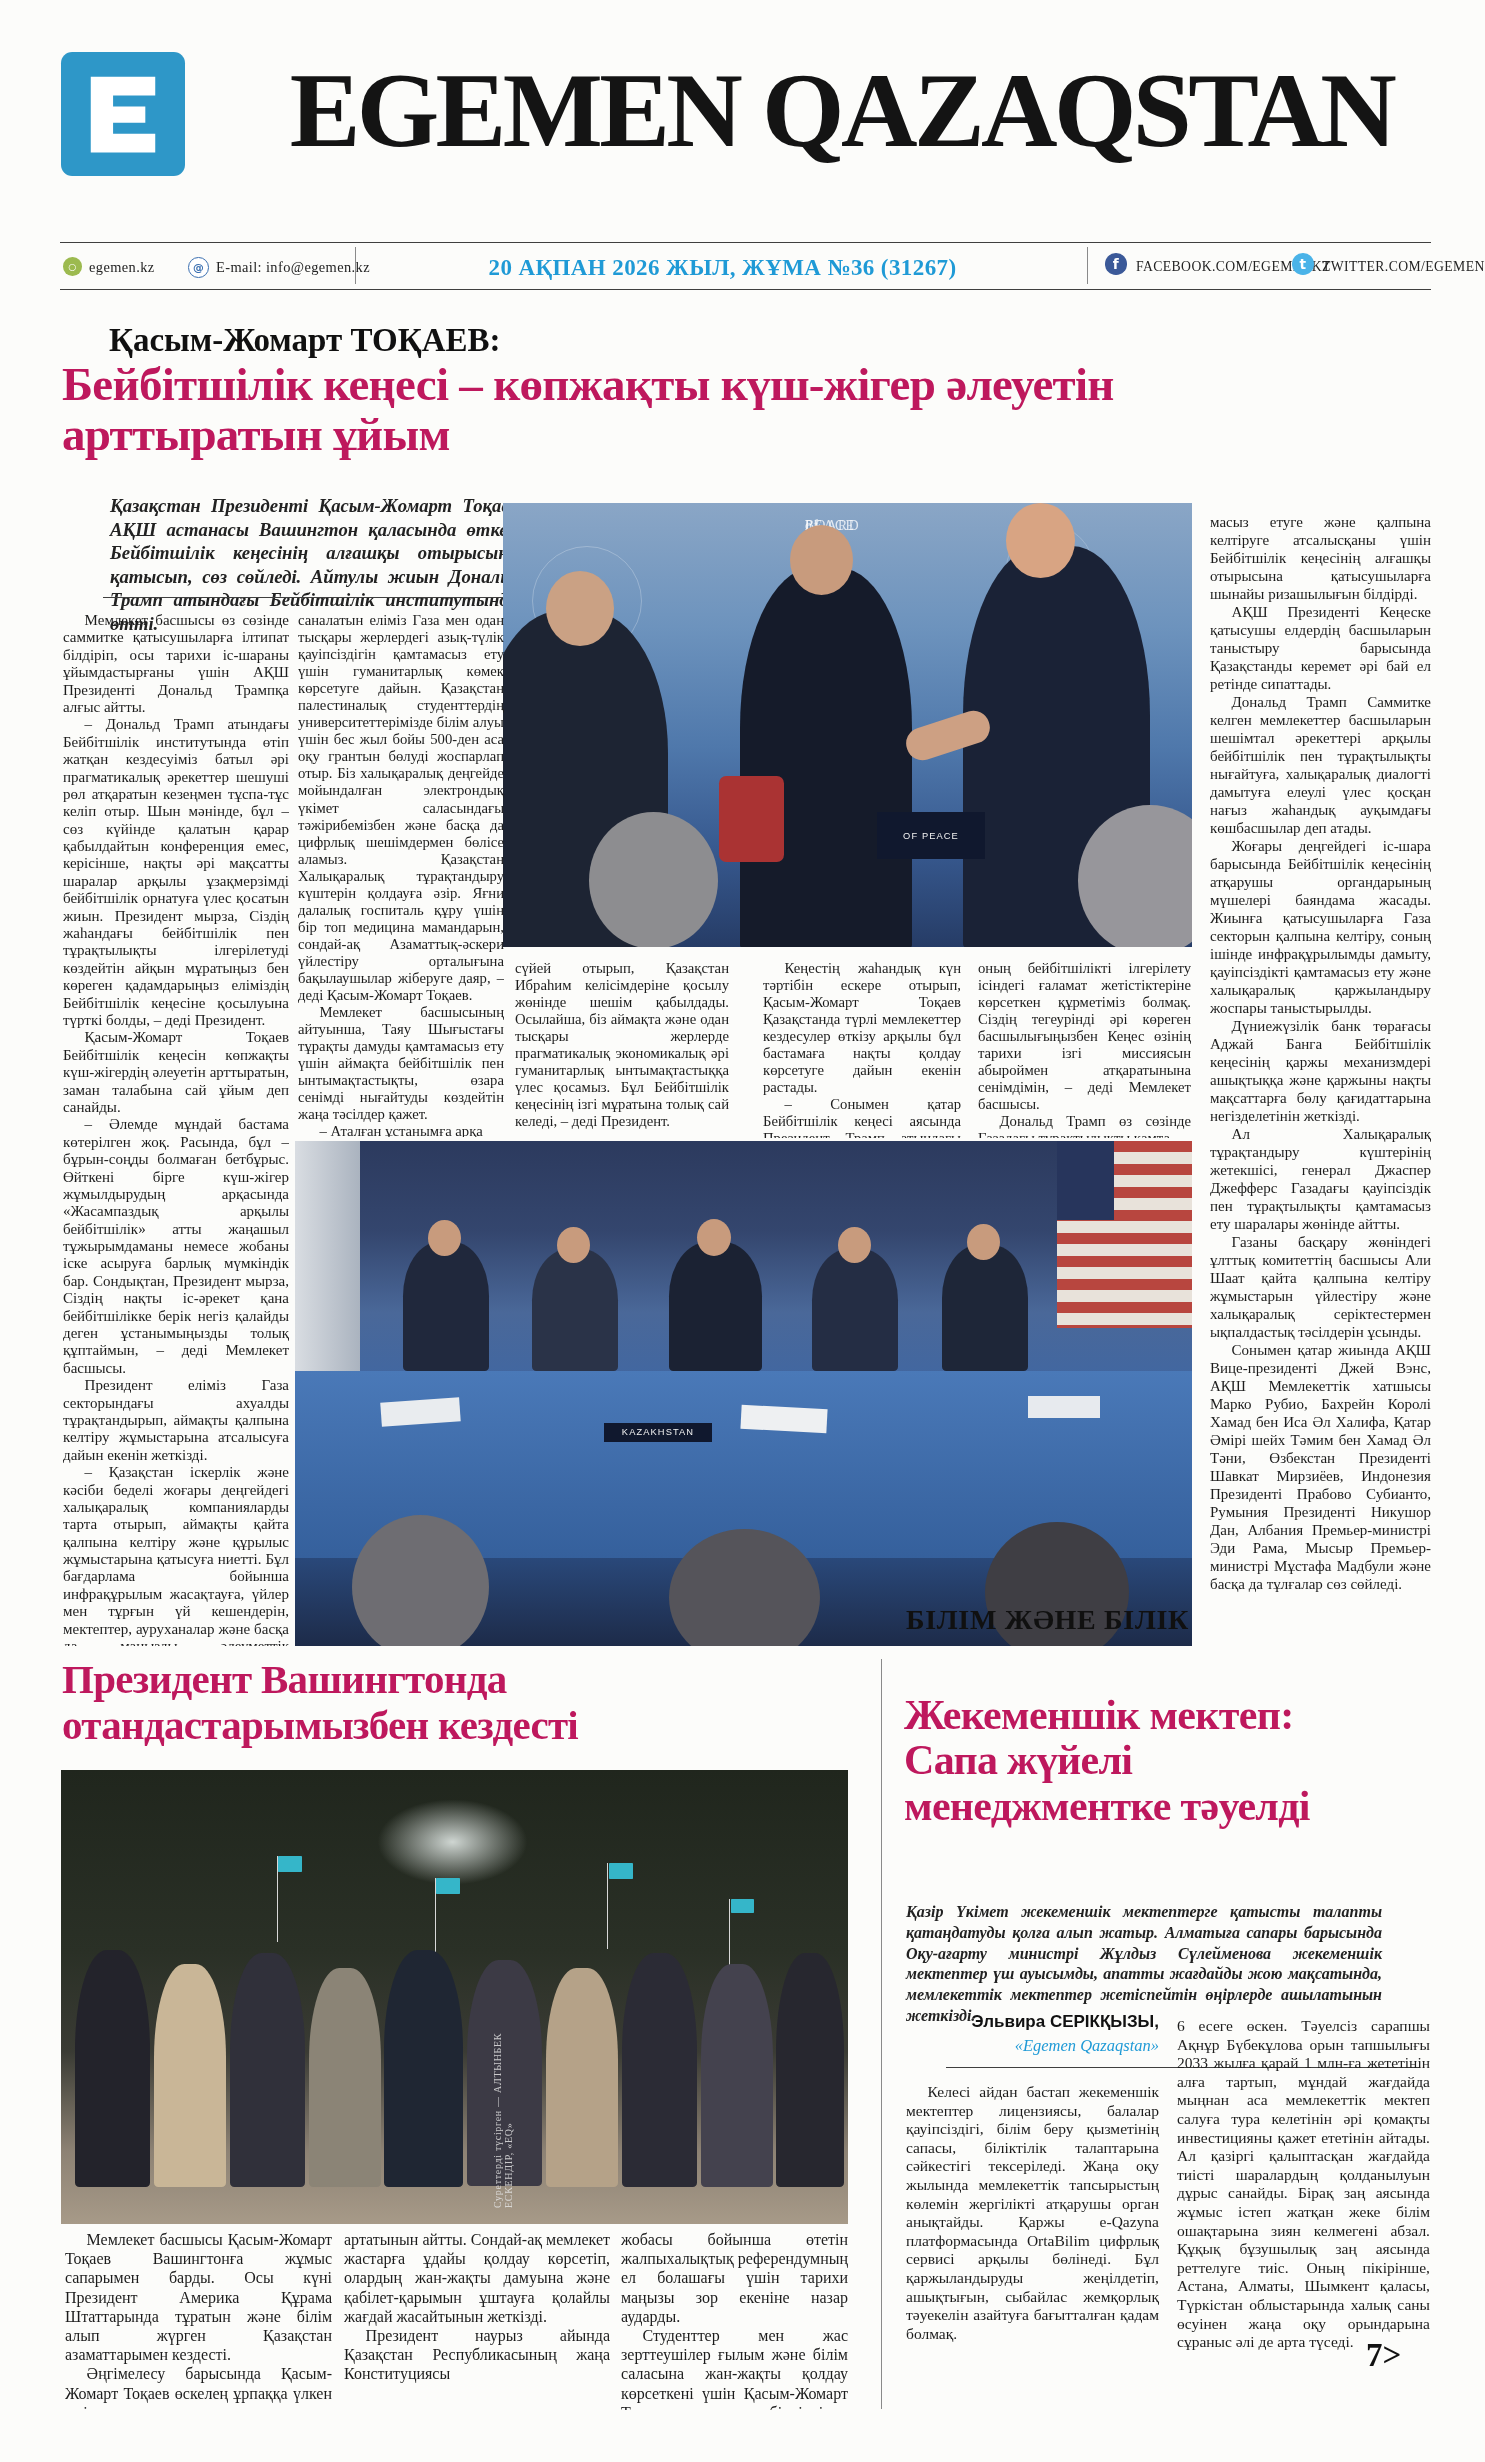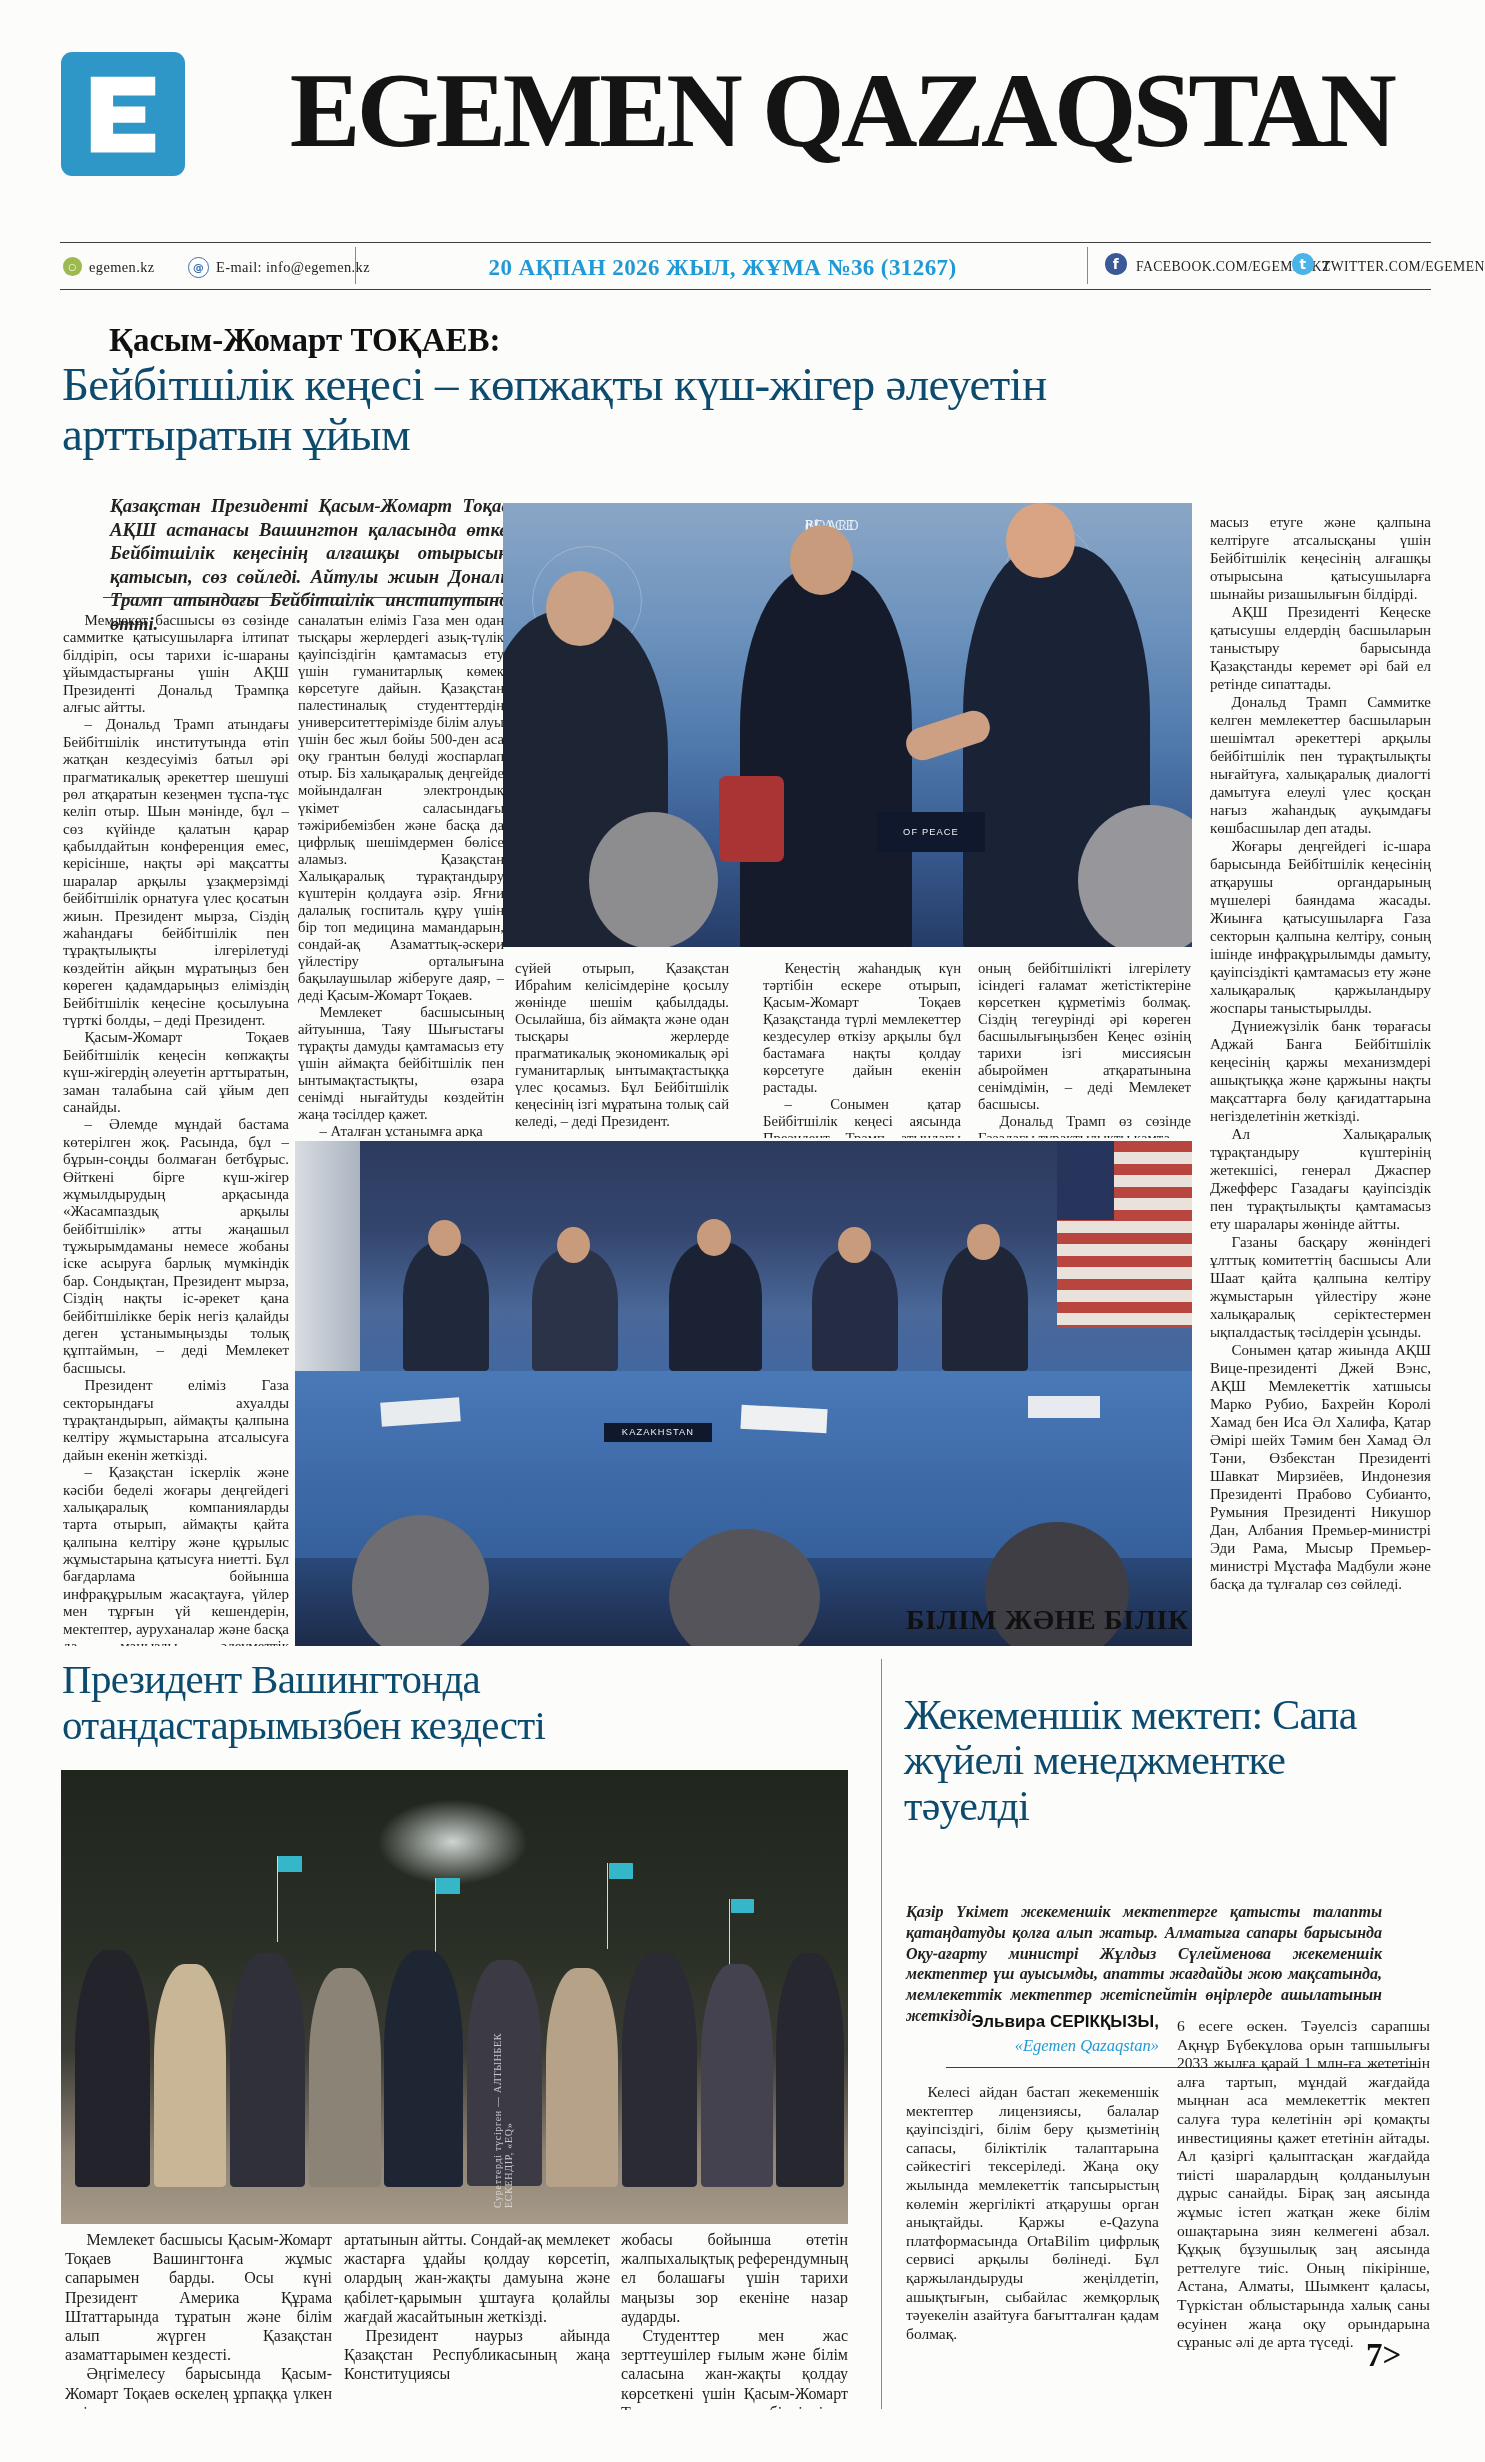--- a/index.html
+++ b/index.html
@@ -13,21 +13,21 @@
   .topbar-label{position:absolute;font-size:14.4px;letter-spacing:0.4px;color:#232323;text-decoration:none;}
   .cicon{position:absolute;border-radius:50%;display:flex;align-items:center;justify-content:center;
     font-family:"DejaVu Sans",sans-serif;font-weight:bold;color:#fff;}
   .date-line{position:absolute;left:363px;top:255px;width:719px;text-align:center;
     font-size:23px;font-weight:700;color:#1f9ad6;letter-spacing:0.4px;}
   
   .col{position:absolute;text-align:justify;overflow:hidden;line-height:1.16;}
   .col p{margin:0;text-indent:21.6px;}
   .col p.cont{text-indent:0;}
   .kicker{position:absolute;font-weight:700;color:#101010;}
-  .headline{position:absolute;font-weight:400;color:#0c4a6e;letter-spacing:-0.7px;}
+  .headline{position:absolute;font-weight:700;color:#be185d;letter-spacing:-0.7px;}
   .lead{position:absolute;font-weight:700;font-style:italic;text-align:justify;color:#222;}
   .byline{position:absolute;text-align:right;}
   .byline .name{font-family:"Liberation Sans",sans-serif;font-weight:700;font-size:17px;color:#111;display:block;}
   .byline .org{font-style:italic;font-size:16.5px;color:#1f9ad6;display:block;margin-top:4.3px;}
   .page-marker{position:absolute;font-weight:700;font-size:33px;color:#111;}
   
   .photo{position:absolute;overflow:hidden;}
   .photo *{position:absolute;}
   .ph-label{color:rgba(255,255,255,.75);font-size:13.7px;letter-spacing:1.4px;text-align:center;line-height:1.25;}
   .person{border-radius:42% 42% 4.3px 4.3px;}
@@ -89,21 +89,21 @@
       <span>PEACE</span>
   </div>
   <div class="person" style="left:-21.6px;top:108px;width:187px;height:338px;background:#1d2433;"></div>
   <div class="head" style="left:43px;top:68px;width:68px;height:75px;background:#caa184;"></div>
   <div class="person" style="left:237px;top:65px;width:172px;height:381px;background:#151b2a;"></div>
   <div class="head" style="left:287px;top:21.6px;width:63px;height:70px;"></div>
   <div class="person" style="left:460px;top:43px;width:187px;height:402px;background:#1a2236;"></div>
   <div class="head" style="left:503px;top:0px;width:69px;height:75px;background:#d8a483;"></div>
   <div style="left:402px;top:216px;width:86px;height:33px;background:#cda083;border-radius:16px;transform:rotate(-18deg);"></div>
   <div style="left:216px;top:273px;width:65px;height:86px;background:#a33; border-radius:7.2px;"></div>
-  <div class="placard" style="left:374px;top:309px;width:108px;height:40px;flex-direction:column;">
+  <div class="placard" style="left:374px;top:309px;width:108px;height:47px;flex-direction:column;">
     <span>OF PEACE</span>
   </div>
   <div class="head" style="left:86px;top:309px;width:129px;height:137px;background:#8d8d90;"></div>
   <div class="head" style="left:575px;top:302px;width:144px;height:151px;background:#97969b;"></div>
 </div>
 
 <div class="col" style="left:63px;top:612px;width:226px;height:1034px;font-size:15px;">
   <p>Мемлекет басшысы өз сөзінде саммитке қатысушыларға ілтипат білдіріп, осы тарихи іс-шараны ұйымдастырғаны үшін АҚШ Президенті Дональд Трампқа алғыс айтты.</p>
     <p>– Дональд Трамп атындағы Бейбітшілік институтында өтіп жатқан кездесуіміз батыл әрі прагматикалық әрекеттер шешуші рөл атқаратын кезеңмен тұспа-тұс келіп отыр. Шын мәнінде, бұл – сөз күйінде қалатын қарар қабылдайтын конференция емес, керісінше, нақты әрі мақсатты шаралар арқылы ұзақмерзімді бейбітшілік орнатуға үлес қосатын жиын. Президент мырза, Сіздің жаһандағы бейбітшілік пен тұрақтылықты ілгерілетуді көздейтін айқын мұратыңыз бен көреген қадамдарыңыз еліміздің Бейбітшілік кеңесіне қосылуына түрткі болды, – деді Президент.</p>
     <p>Қасым-Жомарт Тоқаев Бейбітшілік кеңесін көпжақты күш-жігердің әлеуетін арттыратын, заман талабына сай ұйым деп санайды.</p>

